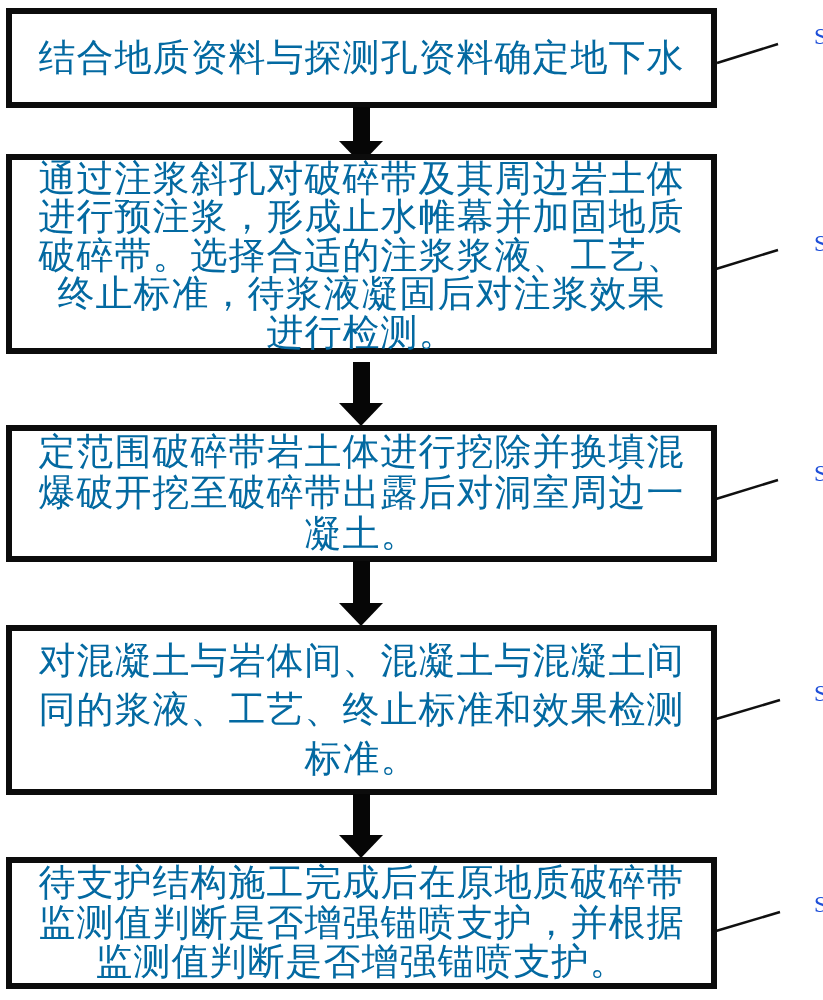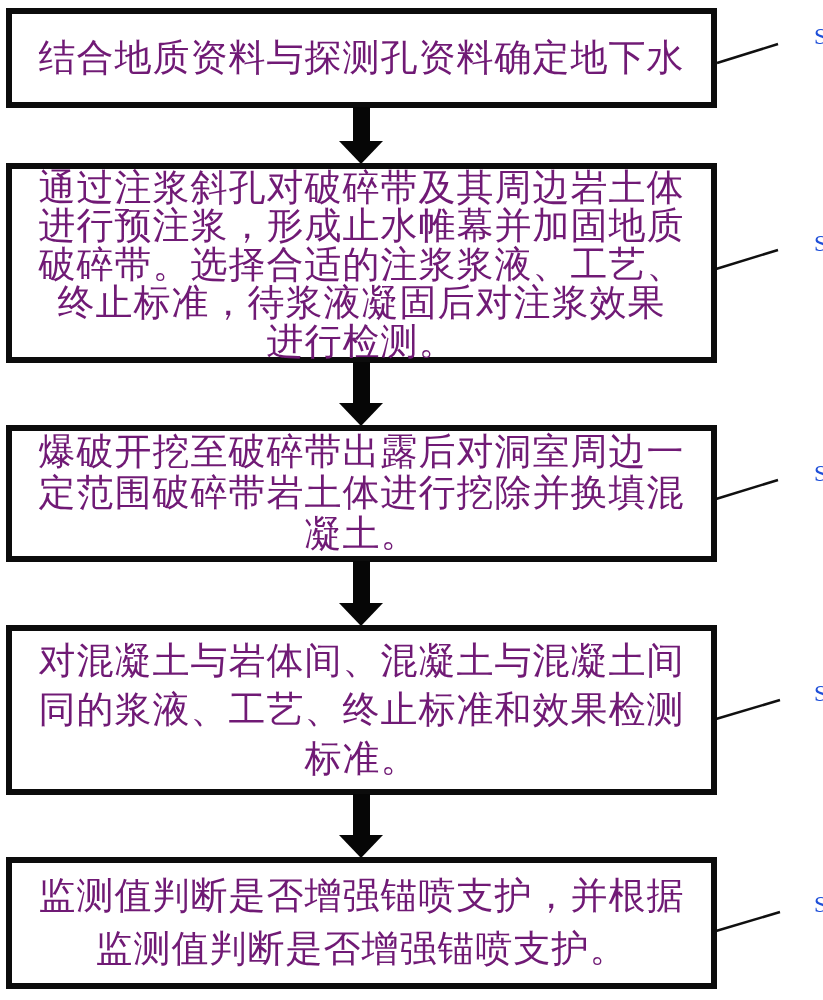--- a/index.html
+++ b/index.html
@@ -7,21 +7,21 @@
     position:relative;width:823px;height:1000px;background:#ffffff;
     font-family:"Liberation Serif","DejaVu Serif",serif;overflow:hidden;
   }
   .connectors{position:absolute;top:0;left:0;pointer-events:none;}
   .box{
     position:absolute;left:6px;width:699px;
     border:6px solid #0c0c0c;background:#ffffff;
     display:flex;flex-direction:column;justify-content:space-evenly;align-items:center;
   }
   .tline{
-    font-size:37px;line-height:1.04;letter-spacing:1px;color:#701a75;
+    font-size:37px;line-height:1.04;letter-spacing:1px;color:#0369a1;
     white-space:nowrap;text-align:right;
   }
   .arrow{
     position:absolute;left:339px;width:44px;
     display:flex;flex-direction:column;align-items:center;
   }
   .arrow-shaft{width:17px;flex:1 1 auto;background:#060606;}
   .arrow-head{
     width:0;height:0;
     border-left:22px solid transparent;border-right:22px solid transparent;
@@ -48,37 +48,37 @@
   <div class="box" style="top:8px;height:88px">
     <div class="tline">结合地质资料与探测孔资料确定地下水</div>
   </div>
   <div class="slabel" style="top:24px">S1</div>
 
   <div class="arrow" style="top:107px;height:57px">
     <div class="arrow-shaft"></div>
     <div class="arrow-head"></div>
   </div>
 
-  <div class="box" style="top:163px;height:188px">
+  <div class="box" style="top:154px;height:188px">
     <div class="tline">通过注浆斜孔对破碎带及其周边岩土体</div>
     <div class="tline">进行预注浆，形成止水帷幕并加固地质</div>
     <div class="tline">破碎带。选择合适的注浆浆液、工艺、</div>
     <div class="tline">终止标准，待浆液凝固后对注浆效果</div>
     <div class="tline">进行检测。</div>
   </div>
   <div class="slabel" style="top:231px">S2</div>
 
   <div class="arrow" style="top:362px;height:64px">
     <div class="arrow-shaft"></div>
     <div class="arrow-head"></div>
   </div>
 
   <div class="box" style="top:425px;height:125px">
+    <div class="tline">定范围破碎带岩土体进行挖除并换填混</div>
     <div class="tline">爆破开挖至破碎带出露后对洞室周边一</div>
-    <div class="tline">定范围破碎带岩土体进行挖除并换填混</div>
     <div class="tline">凝土。</div>
   </div>
   <div class="slabel" style="top:461px">S3</div>
 
   <div class="arrow" style="top:561px;height:65px">
     <div class="arrow-shaft"></div>
     <div class="arrow-head"></div>
   </div>
 
   <div class="box" style="top:625px;height:158px">
@@ -87,18 +87,19 @@
     <div class="tline">标准。</div>
   </div>
   <div class="slabel" style="top:681px">S4</div>
 
   <div class="arrow" style="top:794px;height:64px">
     <div class="arrow-shaft"></div>
     <div class="arrow-head"></div>
   </div>
 
   <div class="box" style="top:857px;height:120px">
+    <div class="tline">待支护结构施工完成后在原地质破碎带</div>
     <div class="tline">监测值判断是否增强锚喷支护，并根据</div>
     <div class="tline">监测值判断是否增强锚喷支护。</div>
   </div>
   <div class="slabel" style="top:892px">S5</div>
 
 </div>
 
 </body></html>

